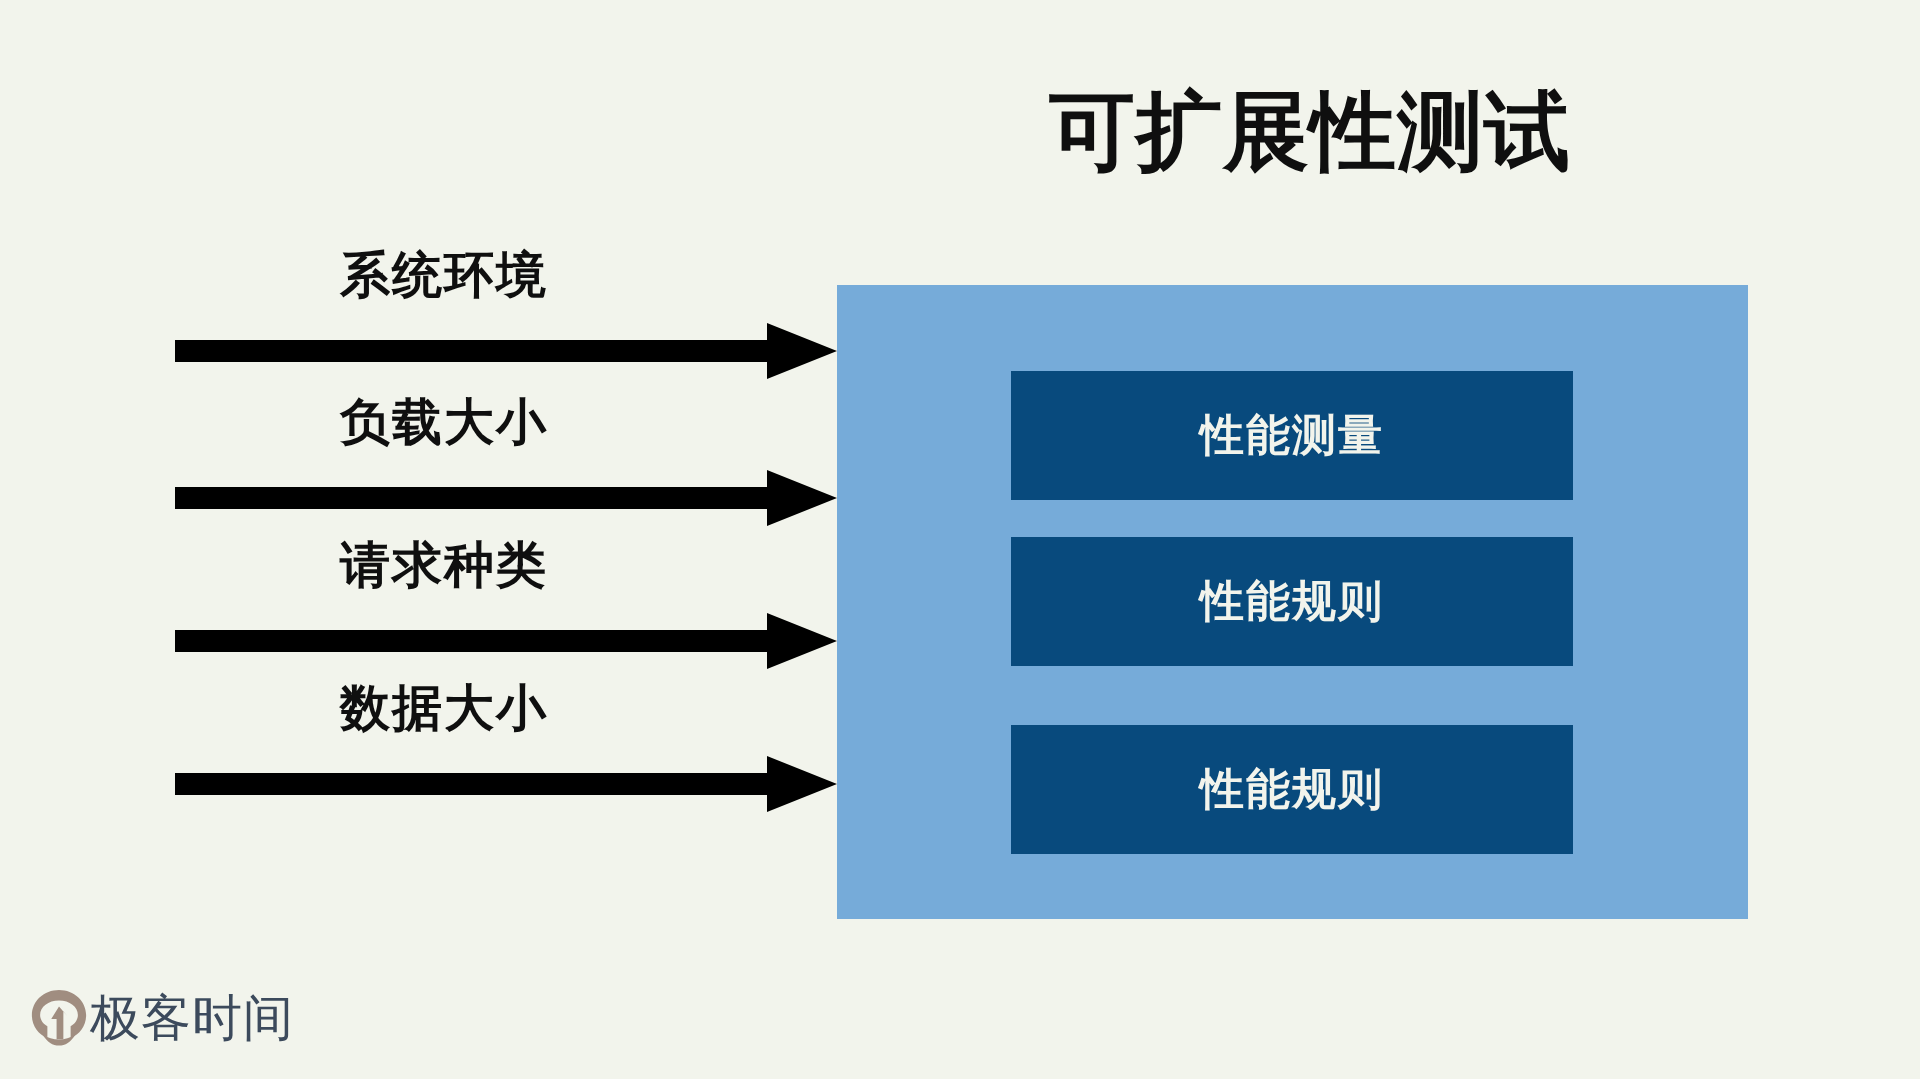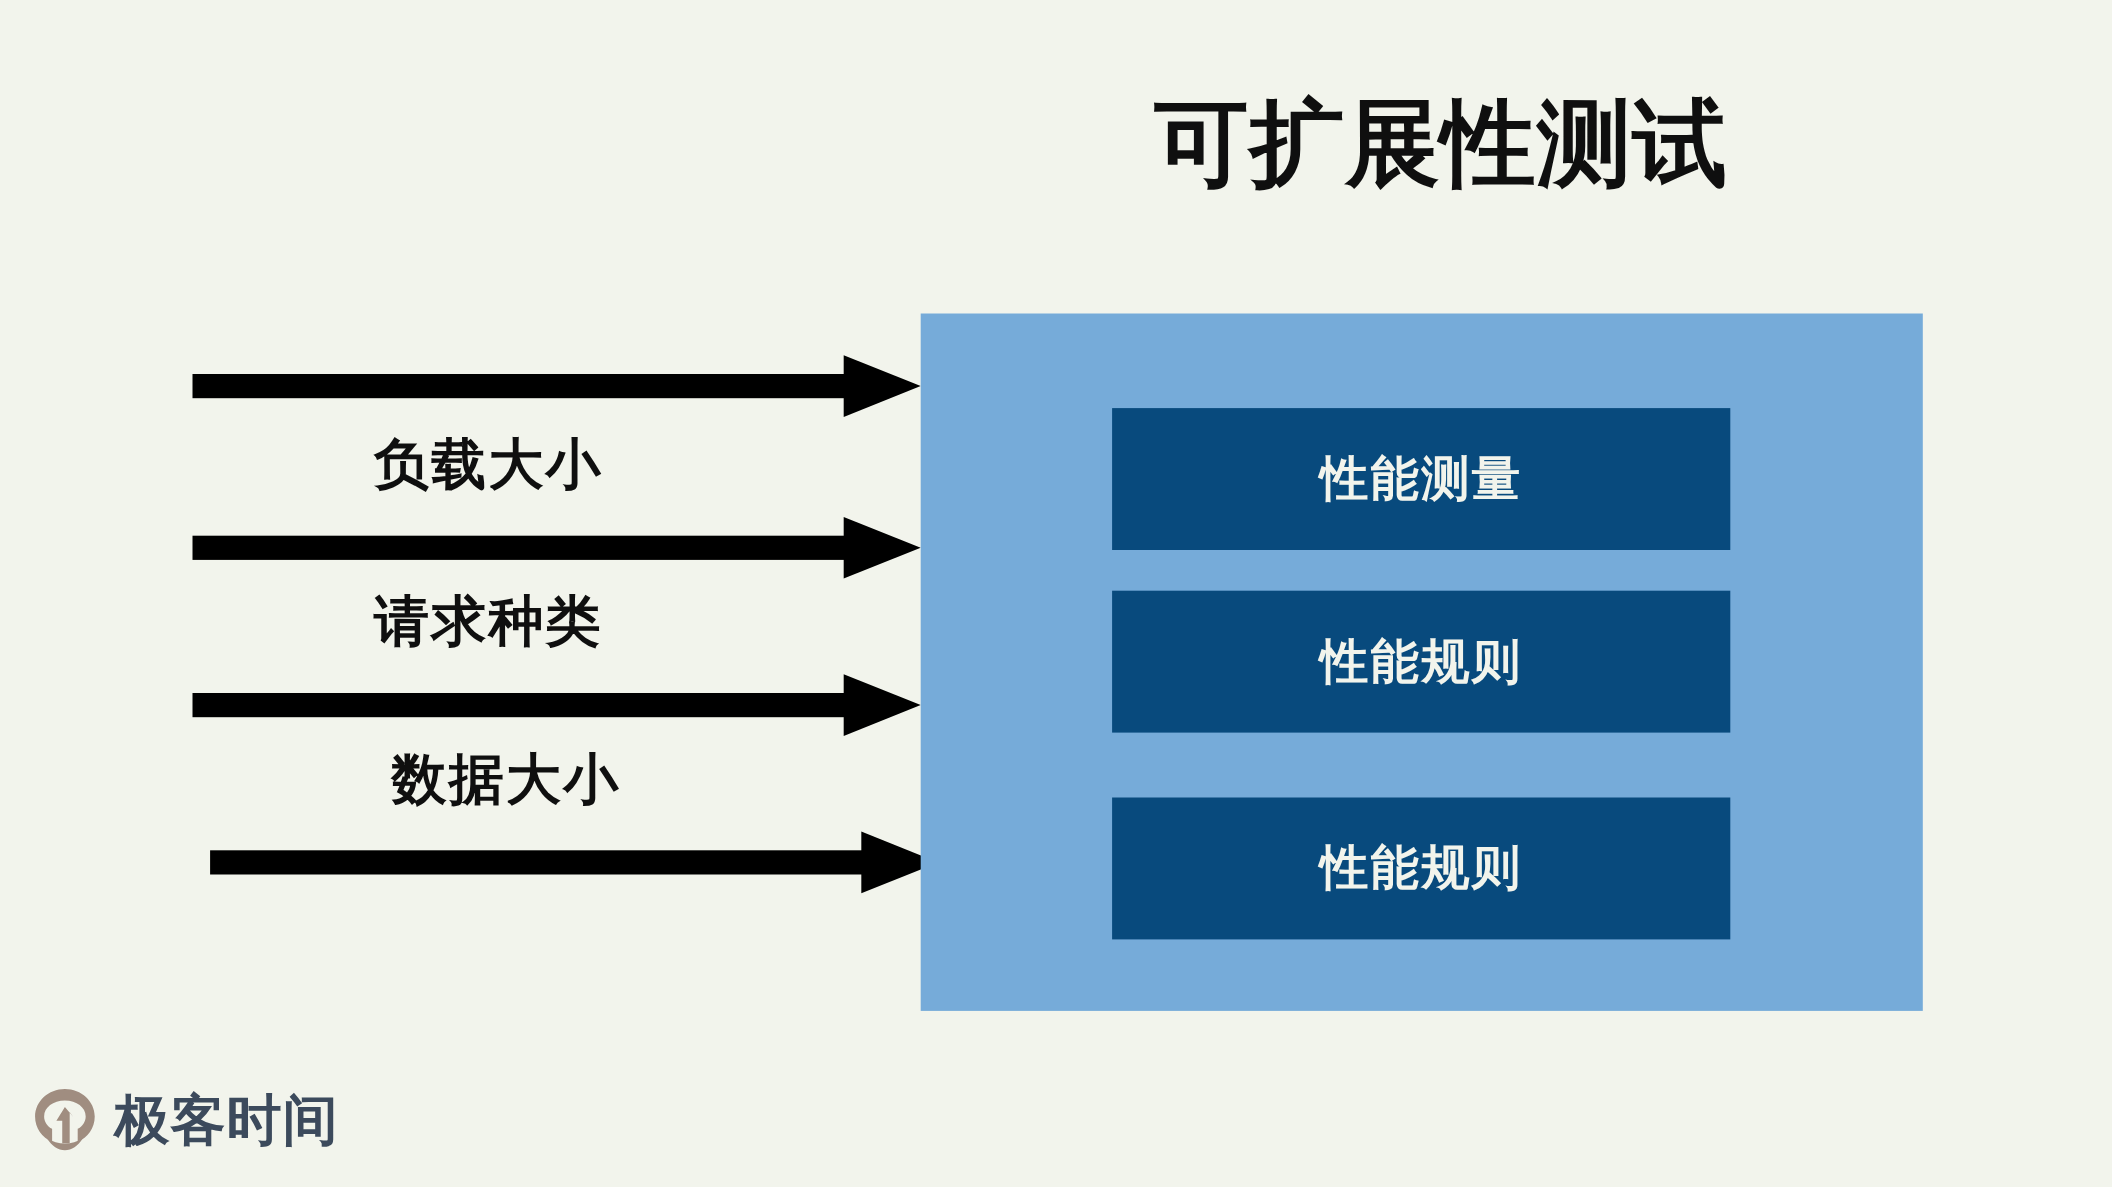--- a/index.html
+++ b/index.html
@@ -71,21 +71,21 @@
   
   .input-row {
     position: absolute;
     left: 0;
     width: 860px;
     height: 130px;
   }
   #input-row-0 { top: 250px; }
   #input-row-1 { top: 397px; padding-left: 17px; }
   #input-row-2 { top: 540px; text-align: center; }
-  #input-row-3 { top: 683px; margin-left: 16px; }
+  #input-row-3 { top: 683px; }
 
   .input-label {
     position: absolute;
     left: 340px;
     top: 0px;
     font-size: 50px;
     font-weight: bold;
     color: #0f0f0f;
     letter-spacing: 2px;
     white-space: nowrap;
@@ -126,37 +126,37 @@
     height: 72px;
     display: flex;
     align-items: center;
   }
   #logo-mark {
     width: 62px;
     height: 62px;
     flex: 0 0 62px;
   }
   #logo-text {
-    margin-left: 14px;
     font-size: 50px;
-    font-weight: bold;
+    font-weight: normal;
     color: #3c4a5c;
     letter-spacing: 1px;
     line-height: 1;
     white-space: nowrap;
   }
 </style>
 </head>
 <body>
 
 <div id="slide">
 
   <div id="title">可扩展性测试</div>
 
   <div class="input-row" id="input-row-0">
+    <div class="input-label">系统环境</div>
     <div class="arrow">
       <div class="arrow-shaft"></div>
       <div class="arrow-head"></div>
     </div>
   </div>
 
   <div class="input-row" id="input-row-1">
     <div class="input-label">负载大小</div>
     <div class="arrow">
       <div class="arrow-shaft"></div>

